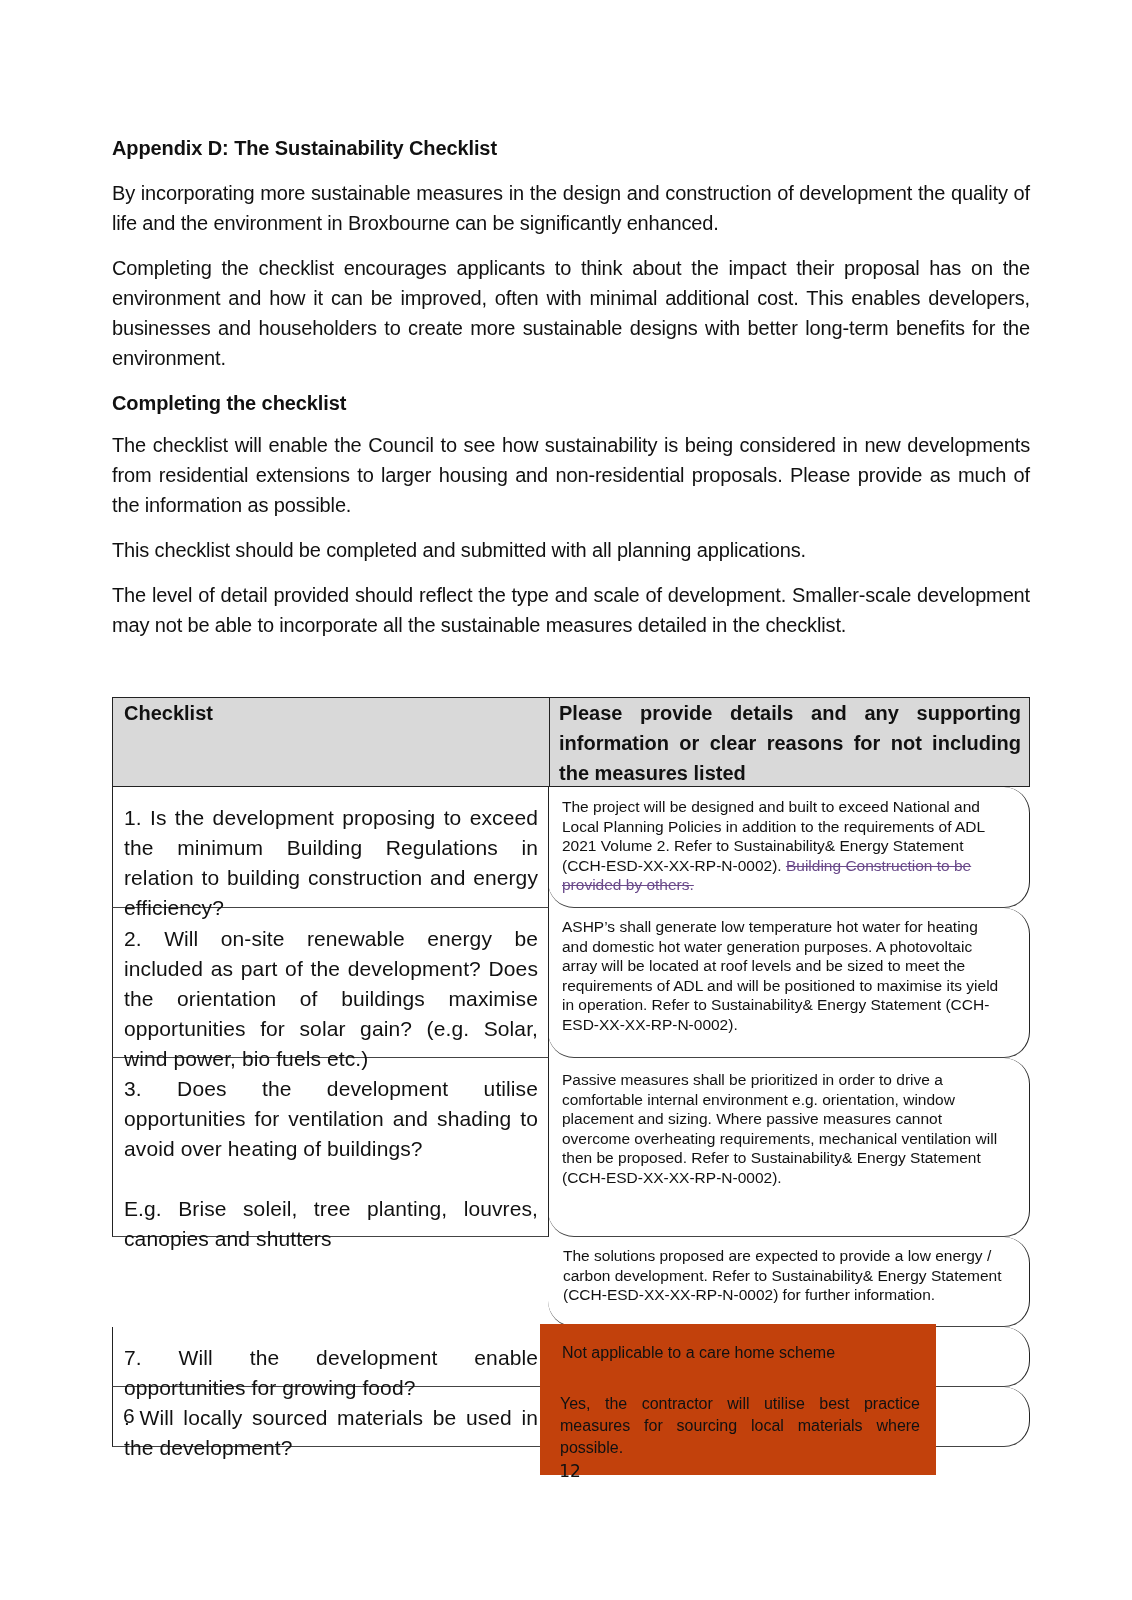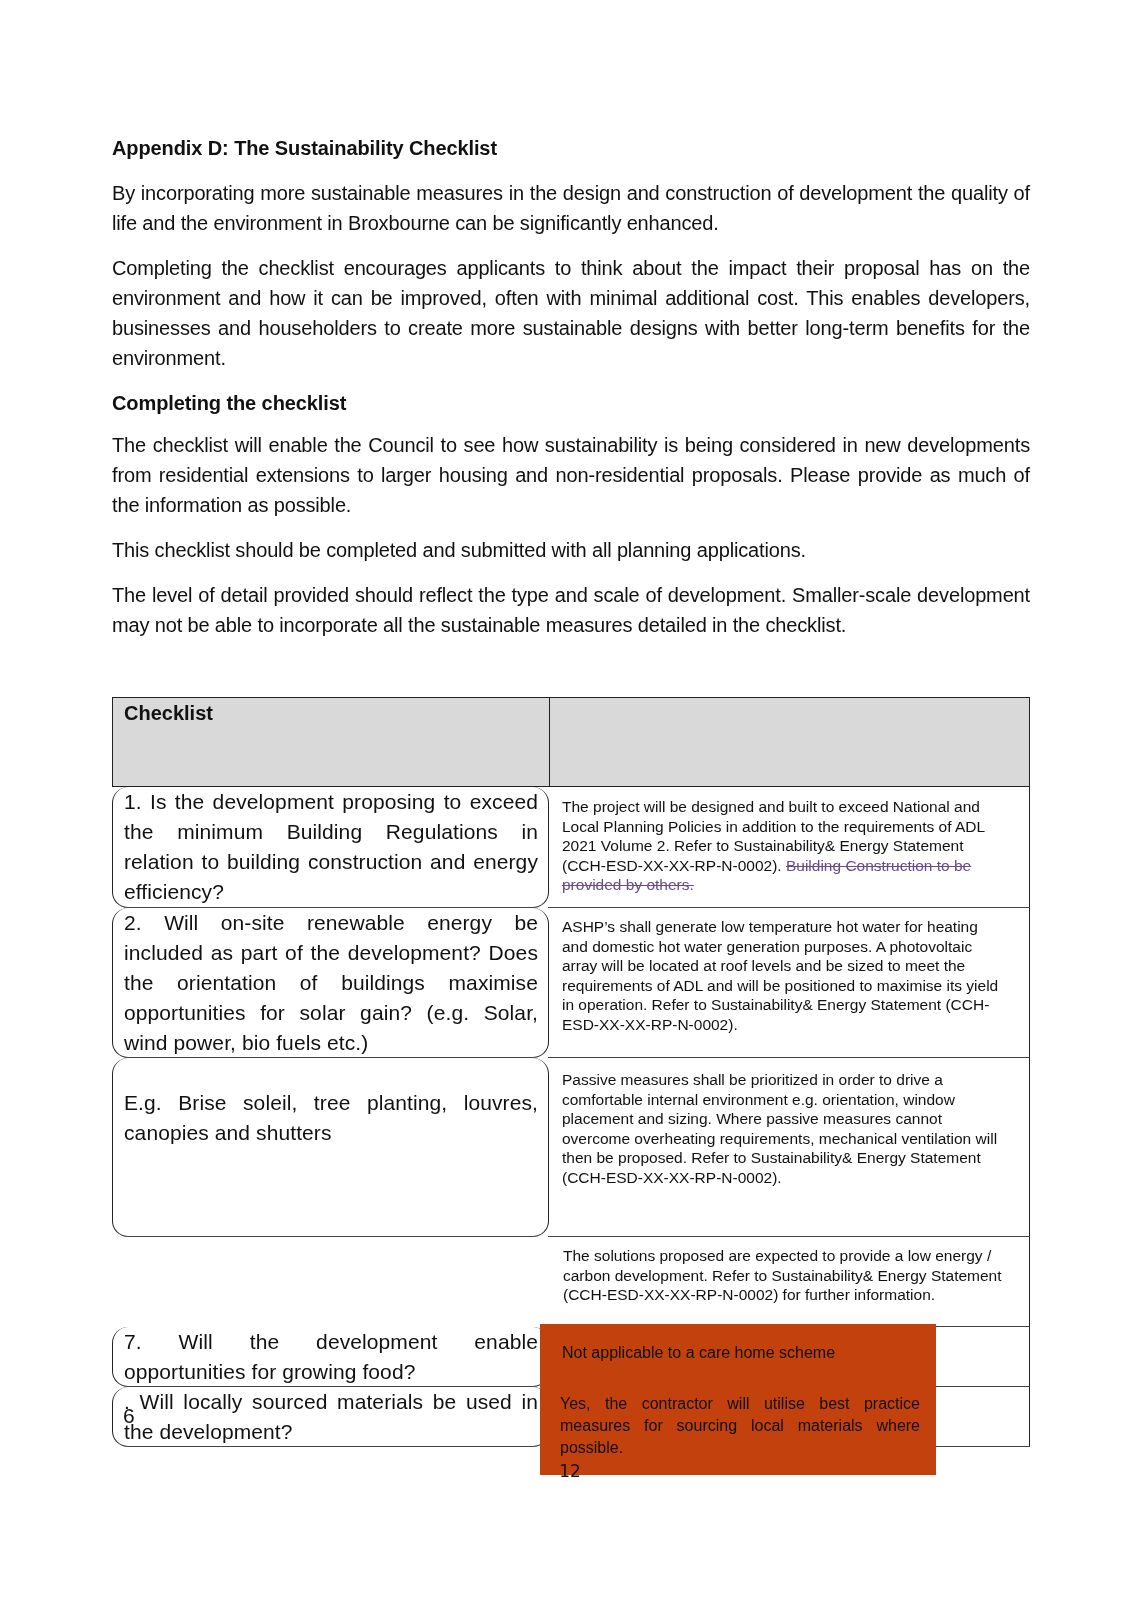--- a/index.html
+++ b/index.html
@@ -94,36 +94,36 @@
     }
     .q-cell {
       position: absolute;
       left: 0; top: 0;
       width: 437px;
       height: 100%;
       box-sizing: border-box;
       border-left: 1px solid #222;
       border-right: 1px solid #222;
       border-bottom: 1px solid #444;
-      padding: 0 10px 0 11px;
+      padding: 16px 10px 0 11px;
       font-size: 21px;
       line-height: 30px;
       text-align: justify;
       text-align-last: left;
       letter-spacing: 0.1px;
-      border-radius: 16px;
     }
     .a-cell {
       position: absolute;
       left: 436px; top: 0;
       width: 482px;
       height: 100%;
       box-sizing: border-box;
       border-right: 1px solid #222;
       border-bottom: 1px solid #444;
+      border-radius: 26px;
     }
     .a-text {
       position: absolute;
       left: 14px;
       width: 440px;
       font-size: 15.5px;
       line-height: 19.6px;
       color: #111;
     }
     .strike {
@@ -197,38 +197,40 @@
   <div class="heading" id="h-completing">Completing the checklist</div>
   <div class="para" id="p-council">The checklist will enable the Council to see how sustainability is being considered in new developments from residential extensions to larger housing and non-residential proposals. Please provide as much of the information as possible.</div>
   <div class="para" id="p-submitted">This checklist should be completed and submitted with all planning applications.</div>
   <div class="para" id="p-level">The level of detail provided should reflect the type and scale of development. Smaller-scale development may not be able to incorporate all the sustainable measures detailed in the checklist.</div>
 
   <div class="tbl">
 
     <div class="hdr">
       <div class="hdr-q">Checklist</div>
       <div class="col-divider"></div>
+      <div class="hdr-a">Please provide details and any supporting information or clear reasons for not including the measures listed</div>
     </div>
 
     <div class="row" id="row1">
       <div class="q-cell">1. Is the development proposing to exceed the minimum Building Regulations in relation to building construction and energy efficiency?</div>
       <div class="a-cell">
         <div class="a-text"><span>The project will be designed and built to exceed National and Local Planning Policies in addition to the requirements of ADL 2021 Volume 2.  Refer to Sustainability&amp; Energy Statement (CCH-ESD-XX-XX-RP-N-0002). </span><span class="strike">Building Construction to be provided by others.</span></div>
       </div>
     </div>
 
     <div class="row" id="row2">
       <div class="q-cell">2. Will on-site renewable energy be included as part of the development? Does the orientation of buildings maximise opportunities for solar gain? (e.g. Solar, wind power, bio fuels etc.)</div>
       <div class="a-cell">
         <div class="a-text">ASHP’s shall generate low temperature hot water for heating and domestic hot water generation purposes. A photovoltaic array will be located at roof levels and be sized to meet the requirements of ADL and will be positioned to maximise its yield in operation. Refer to Sustainability&amp; Energy Statement (CCH-ESD-XX-XX-RP-N-0002).</div>
       </div>
     </div>
 
     <div class="row" id="row3">
       <div class="q-cell">
+        <div>3. Does the development utilise opportunities for ventilation and shading to avoid over heating of buildings?</div>
         <div style="height:30px"></div>
         <div>E.g. Brise soleil, tree planting, louvres, canopies and shutters</div>
       </div>
       <div class="a-cell">
         <div class="a-text">Passive measures shall be prioritized in order to drive a comfortable internal environment e.g. orientation, window placement and sizing.  Where passive measures cannot overcome overheating requirements, mechanical ventilation will then be proposed.  Refer to Sustainability&amp; Energy Statement (CCH-ESD-XX-XX-RP-N-0002).</div>
       </div>
     </div>
 
     <div class="row" id="row4">
       <div class="a-cell">

